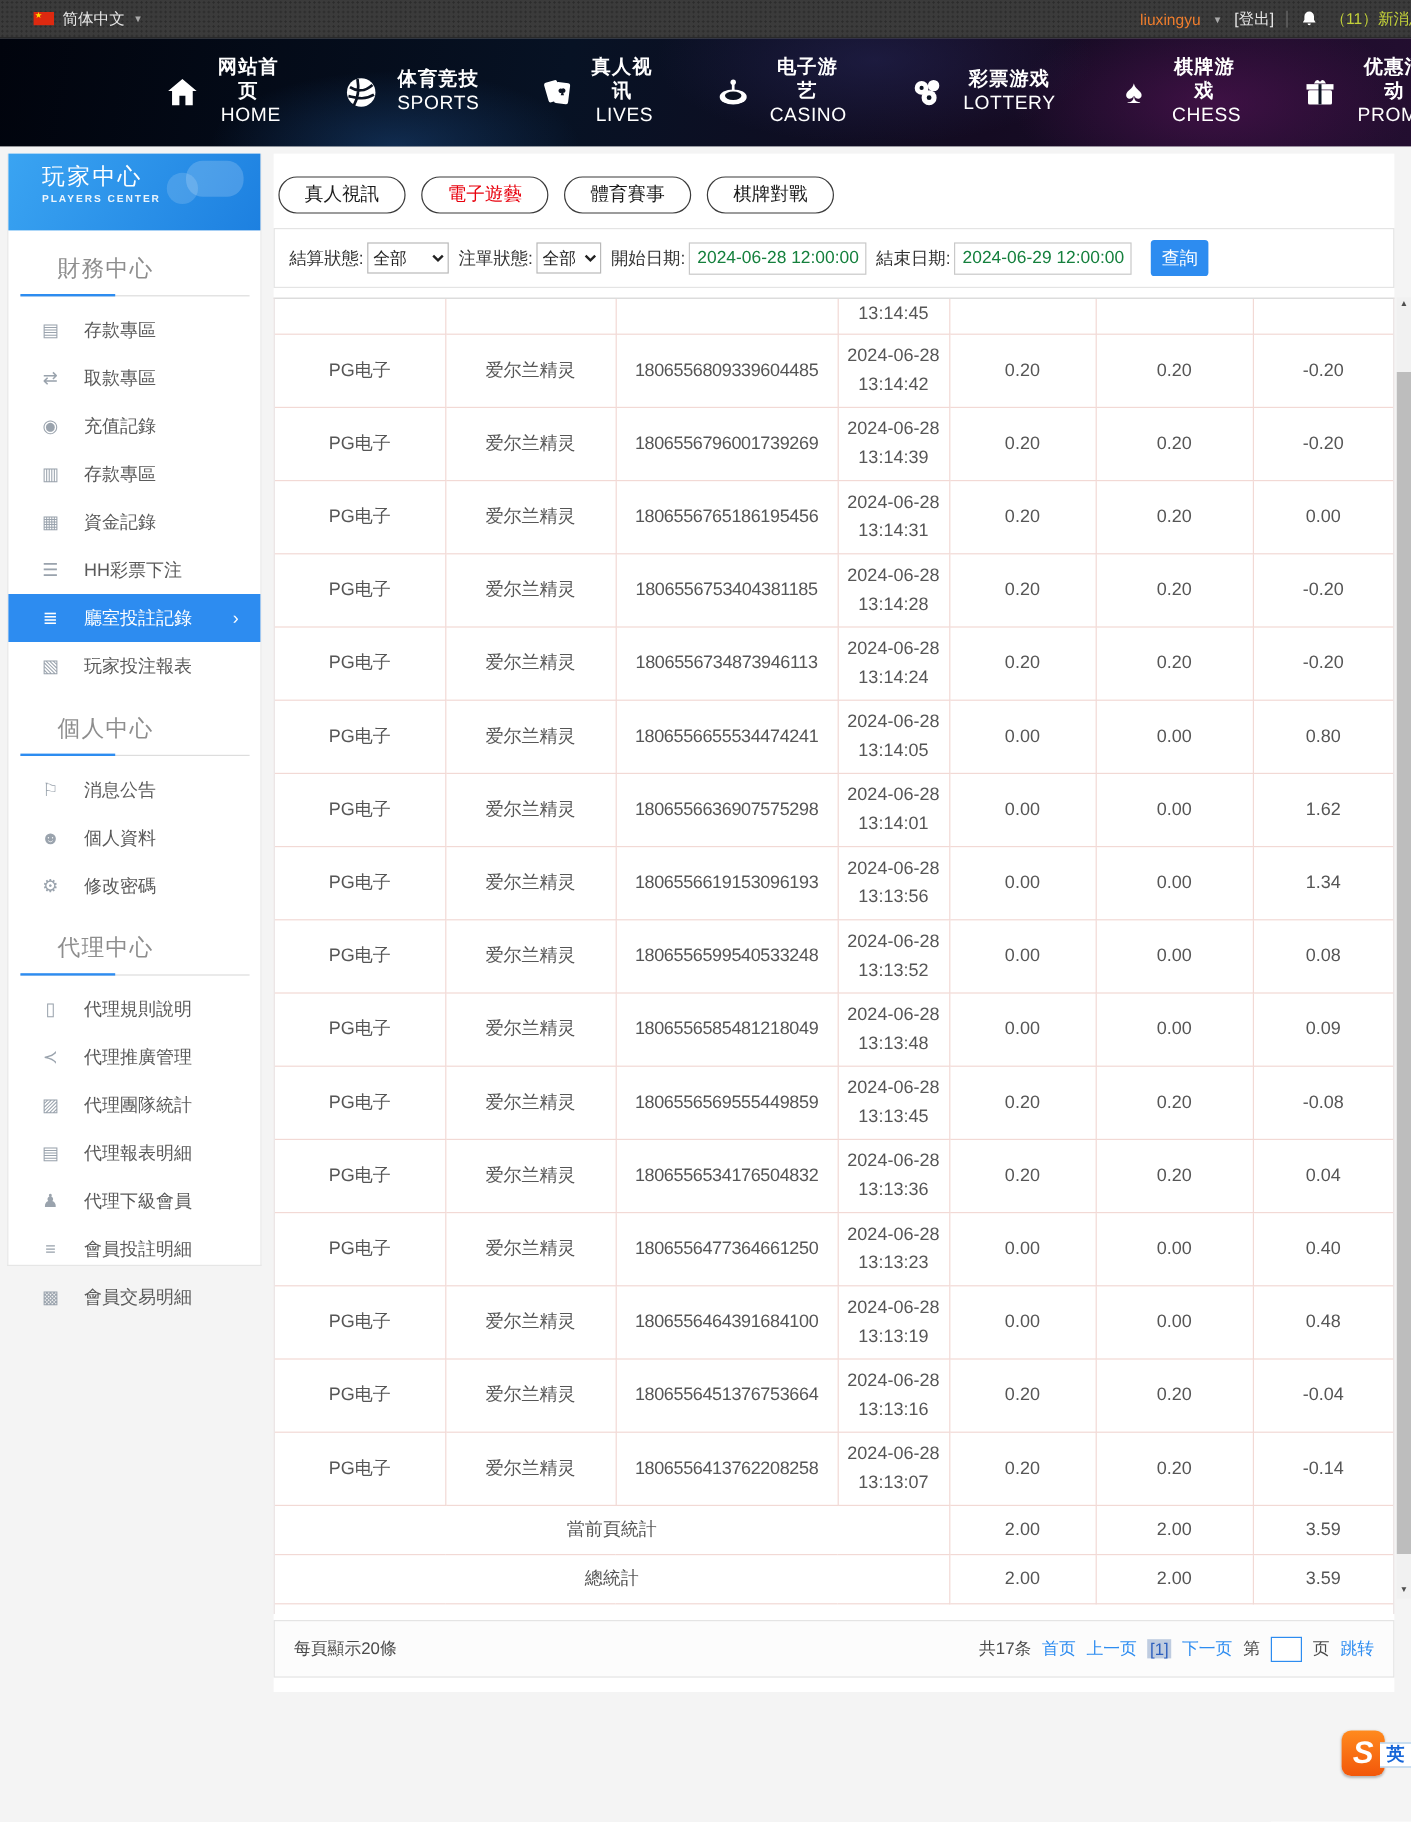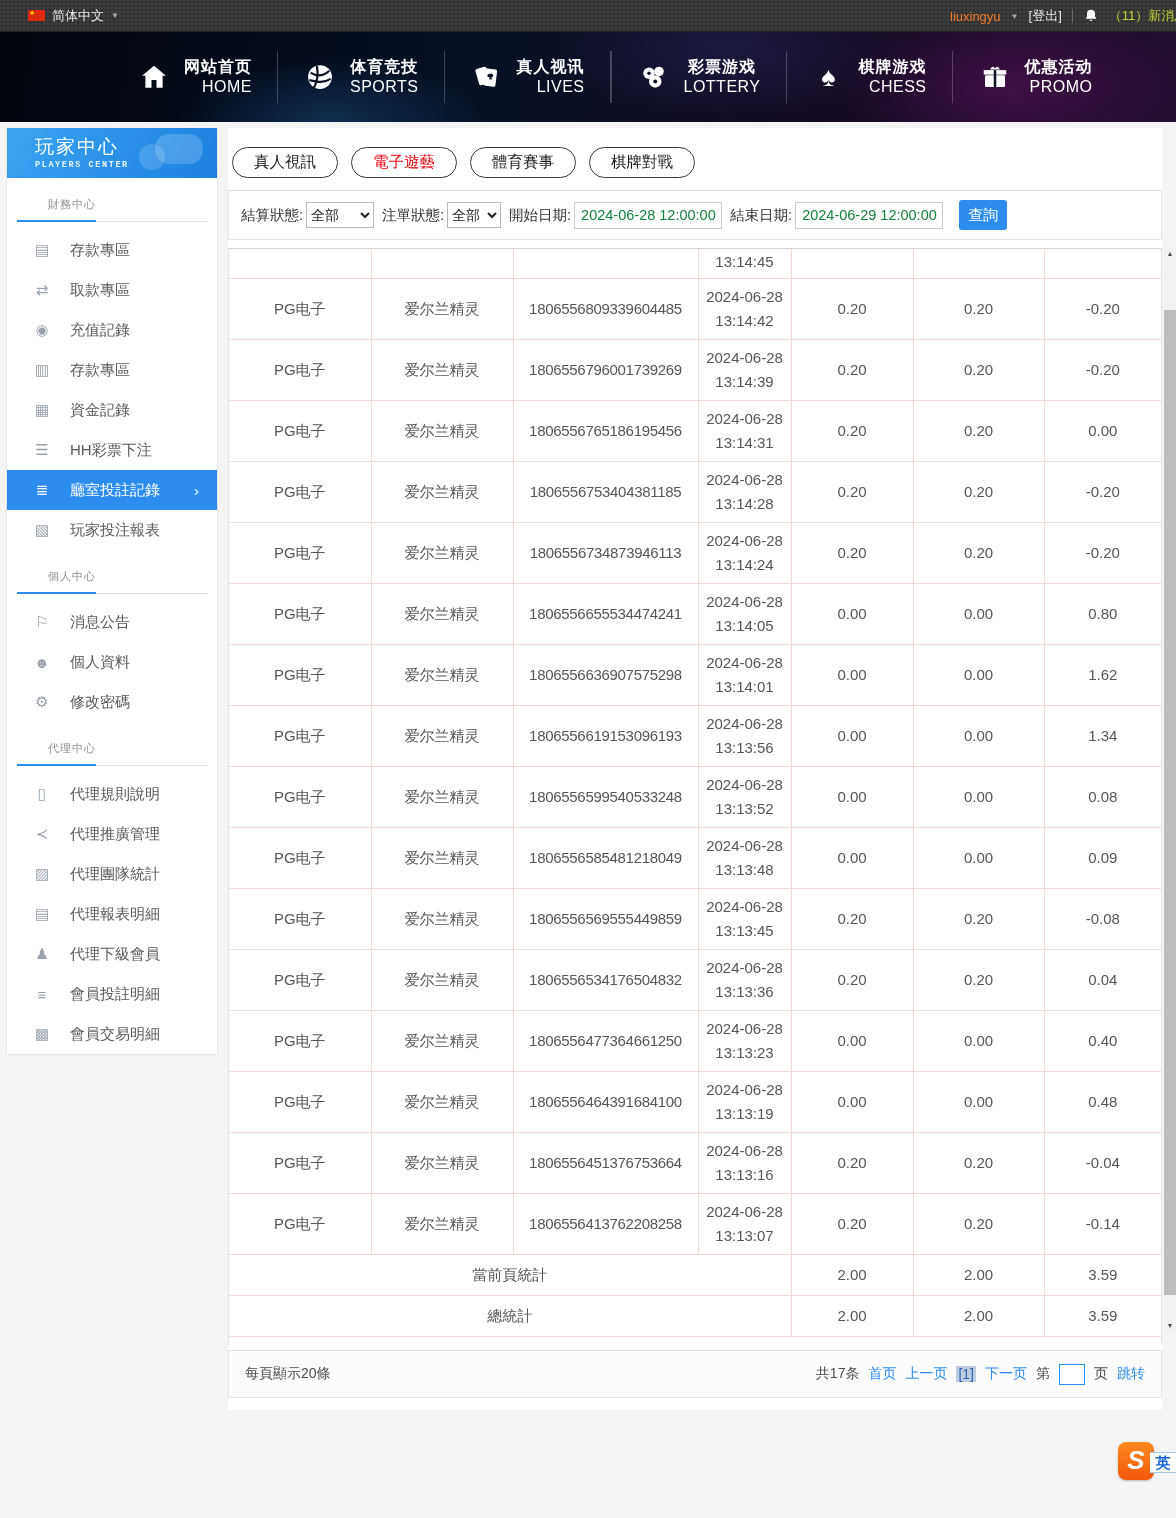--- a/index.html
+++ b/index.html
@@ -35,29 +35,29 @@
   .nav-icon svg { width:30px; height:30px; }
   .nav-text { text-align:center; color:#fff; line-height:1.25; }
   .nav-zh { font-size:16px; font-weight:700; letter-spacing:1px; }
   .nav-en { font-size:16px; font-weight:400; letter-spacing:.5px;text-align:right; }
   .nav-div { width:1px; height:52px; background:rgba(255,255,255,.22); }
   .spade-glyph { color:#fff; font-size:27px; line-height:30px; }
 
   
   .sidebar { position:absolute; left:6px; top:128px; width:212px; height:927px;
     background:#fff; border:1px solid #e6e6e6; border-top:none; }
-  .side-header { height:50px; background:linear-gradient(120deg,#3aa4f2 0%,#1d80e0 100%);
-    color:#fff; padding:6px 0 0 28px; position:relative; overflow:hidden;font-family:Liberation Mono, monospace; }
+  .side-header { height:64px; background:linear-gradient(120deg,#3aa4f2 0%,#1d80e0 100%);
+    color:#fff; padding:6px 0 0 28px; position:relative; overflow:hidden; }
   .side-title-zh { font-size:19px; letter-spacing:2px; }
   .side-title-en { font-size:8.5px; letter-spacing:1.6px; color:rgba(255,255,255,.9); font-weight:700; }
   .side-deco { position:absolute; right:14px; top:6px; width:48px; height:30px;
     border-radius:14px; background:rgba(255,255,255,.18); }
   .side-deco::after { content:""; position:absolute; left:-16px; top:10px; width:26px; height:26px;
     border-radius:50%; background:rgba(255,255,255,.15); }
-  .section-title { padding:19px 0 9px 41px; color:#8e8e8e; font-size:11px; letter-spacing:1px; }
+  .section-title { padding:19px 0 9px 41px; color:#8e8e8e; font-size:19px; letter-spacing:1px; }
   .section-underline { margin-left:10px; width:191px; height:1px; background:#ddd; position:relative; margin-bottom:8px; }
   .section-underline::before { content:""; position:absolute; left:0; top:-1px; width:79px; height:2px; background:#2d8cf0; }
   .side-item { height:40px; display:flex; align-items:center; cursor:pointer; color:#5a5a5a; font-size:15px; position:relative; }
   .side-item .s-icon { width:20px; text-align:center; margin-left:25px; margin-right:18px; color:#9aa3ad; font-size:15px; }
   .side-item.active { background:#2d8cf0; color:#fff; }
   .side-item.active .s-icon { color:#fff; }
   .side-item .s-chev { position:absolute; right:18px; font-size:15px; }
 
   
   .content { position:absolute; left:228px; top:128px; width:934px; height:1282px; background:#fff; }
@@ -172,20 +172,34 @@
         <rect x="10" y="5.5" width="9.5" height="14" rx="1.4" fill="#fff" transform="rotate(7 15 12)"></rect>
         <path d="M14.6 9.6a1.5 1.5 0 1 1 .9 2.7l.5 1.6h-2.2l.5-1.6a1.5 1.5 0 1 1 .3-2.7z" fill="#0c1322"></path>
         </svg>
     </span>
     <span class="nav-text">
       <div class="nav-zh">真人视讯</div>
       <div class="nav-en">LIVES</div>
     </span>
   </div>
   <i class="nav-div"></i>
+  <div class="nav-item">
+    <span class="nav-icon">
+      <svg viewBox="0 0 24 24">
+        <circle cx="12" cy="5.2" r="1.8" fill="#fff"></circle>
+          <rect x="11.1" y="6" width="1.8" height="6" fill="#fff"></rect>
+        <ellipse cx="12" cy="15" rx="9" ry="5" fill="#fff"></ellipse>
+        <ellipse cx="12" cy="14.2" rx="5.5" ry="2.8" fill="#0c1322"></ellipse>
+        </svg>
+    </span>
+    <span class="nav-text">
+      <div class="nav-zh">电子游艺</div>
+      <div class="nav-en">CASINO</div>
+    </span>
+  </div>
   <i class="nav-div"></i>
   <div class="nav-item">
     <span class="nav-icon">
       <svg viewBox="0 0 24 24">
         <circle cx="8" cy="9" r="4.6" fill="#fff"></circle>
           <circle cx="16" cy="7.5" r="3.8" fill="#fff"></circle>
         <circle cx="13" cy="15.5" r="5" fill="#fff"></circle>
         <circle cx="8" cy="9" r="1.4" fill="#0c1322"></circle>
           <circle cx="13" cy="15.5" r="1.6" fill="#0c1322"></circle>
         </svg>

